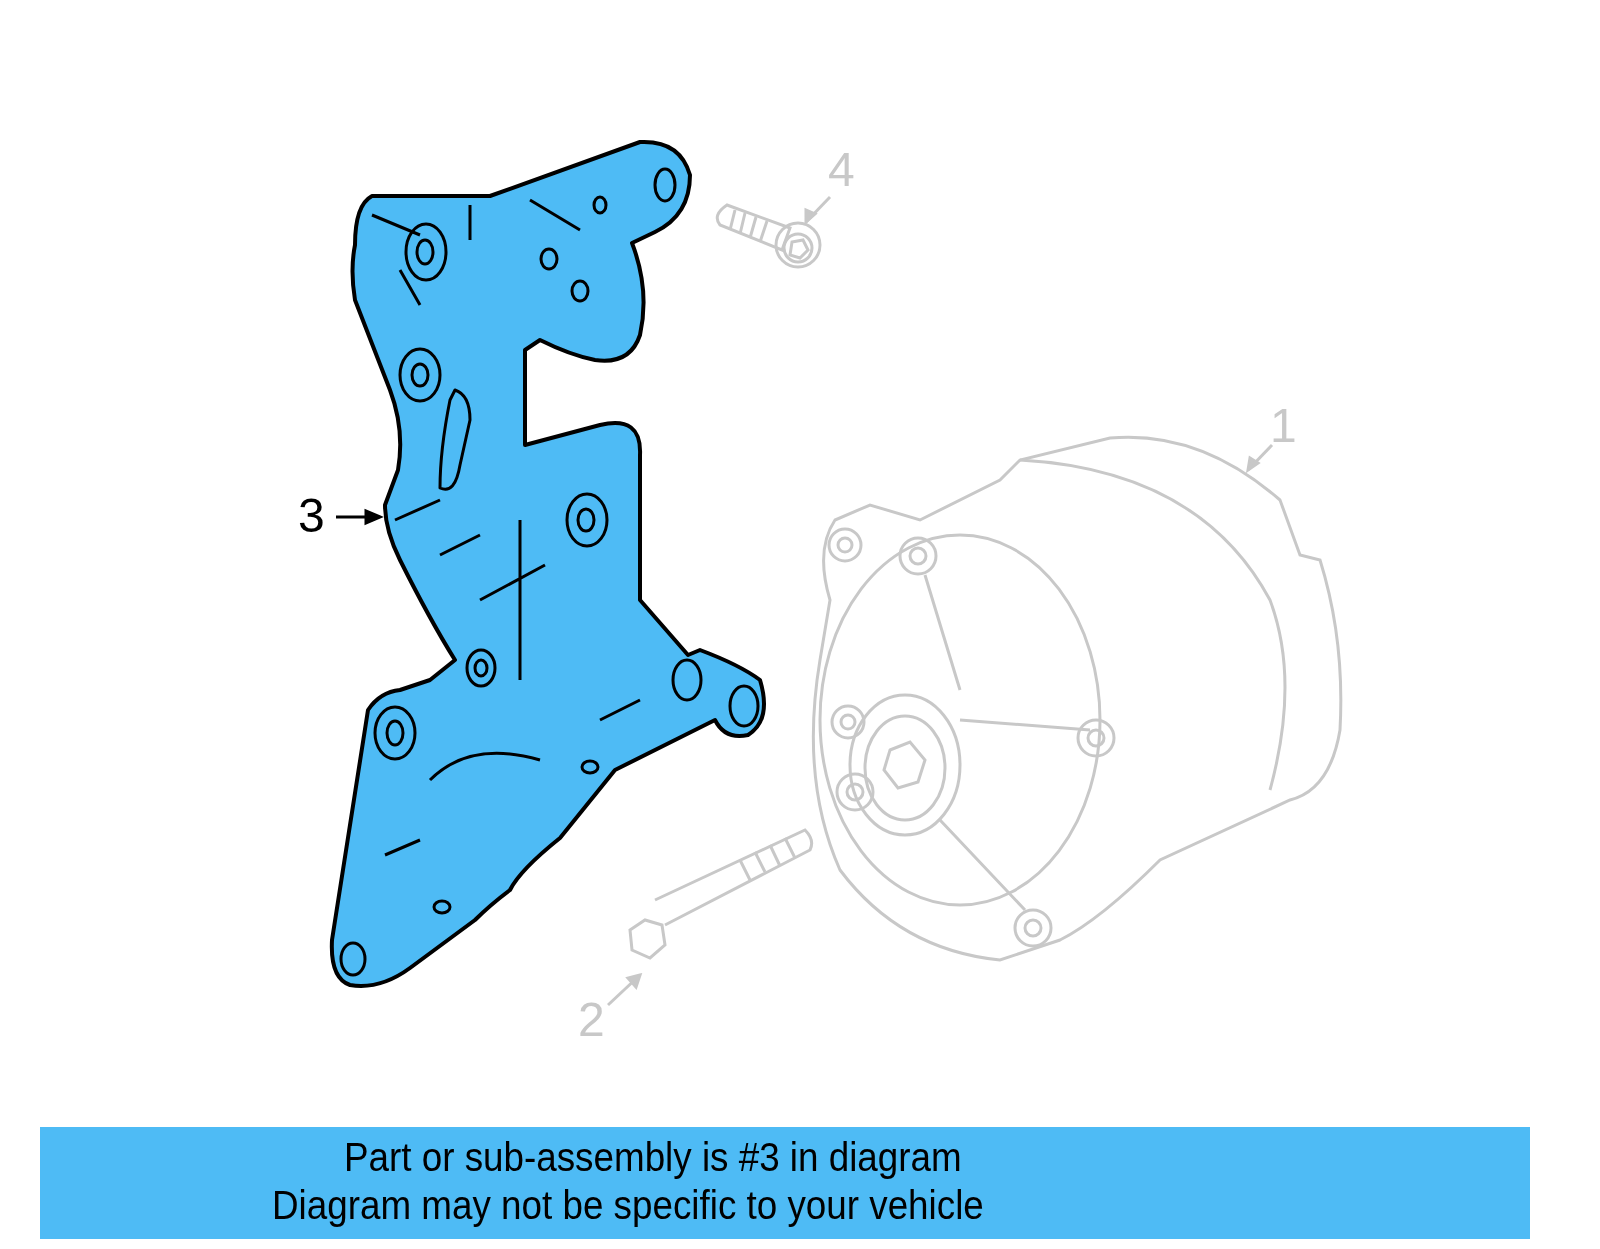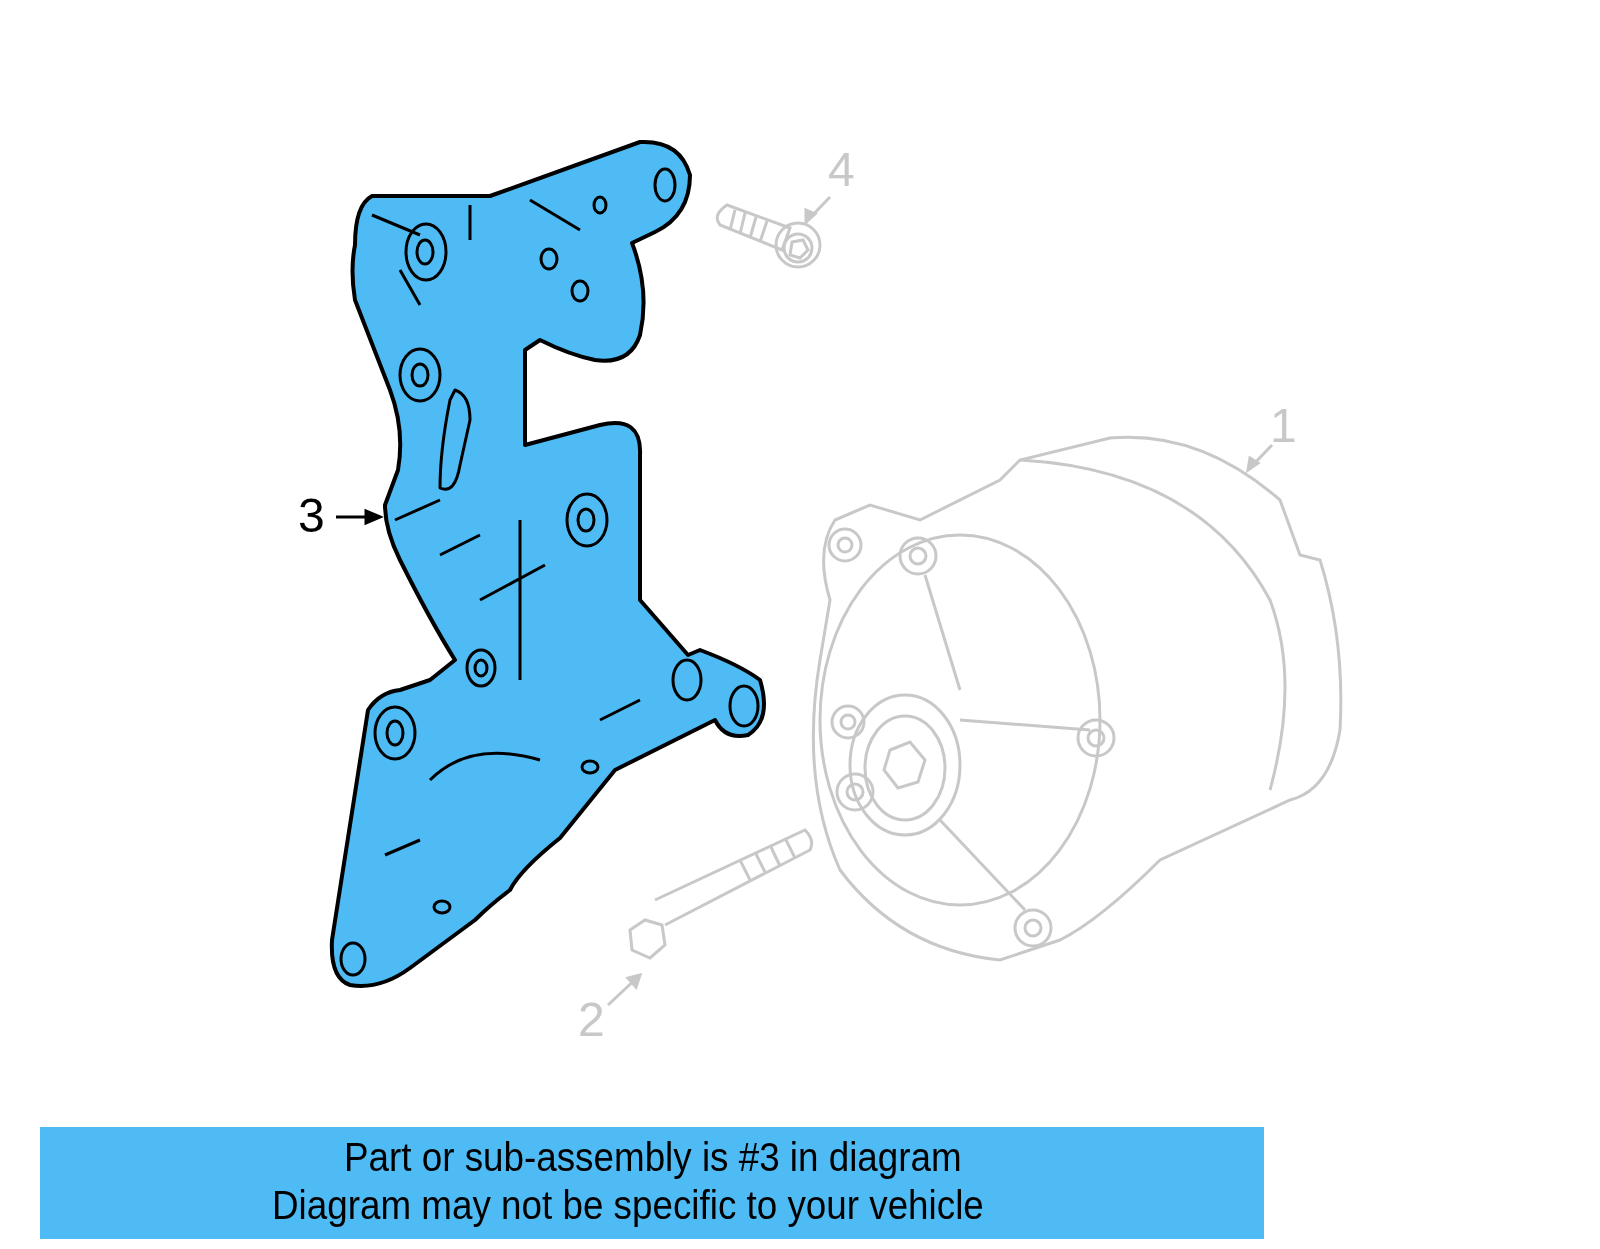--- a/index.html
+++ b/index.html
@@ -1,21 +1,21 @@
 <!DOCTYPE html>
 <html><head>
   <meta charset="utf-8">
   <style>
     html, body { margin: 0; padding: 0; background: #ffffff; }
     body { width: 1600px; height: 1249px; position: relative; overflow: hidden; font-family: "Liberation Sans", sans-serif; }
     #diagram { position: absolute; left: 0; top: 0; width: 1600px; height: 1100px; }
     .callout { position: absolute; font-family: "Liberation Sans", sans-serif; font-size: 48px; line-height: 1; }
     .callout.active { color: #000000; }
     .callout.ghost { color: #c8c8c8; }
-    #banner { position: absolute; left: 40px; top: 1127px; width: 1224px; height: 112px; background: #4ebbf5; }
+    #banner { position: absolute; left: 40px; top: 1127px; width: 1490px; height: 112px; background: #4ebbf5; }
     #banner .line { position: absolute; font-size: 40px; color: #000; white-space: nowrap; transform: scaleX(0.92); transform-origin: left top; }
     #banner .l1 { left: 304px; top: 8px; }
     #banner .l2 { left: 232px; top: 56px; }
   </style>
 </head>
 <body>
 
 <svg id="diagram" viewBox="0 0 1600 1100" xmlns="http://www.w3.org/2000/svg">
 
   <g stroke="#000" stroke-width="4" stroke-linejoin="round" fill="#4ebbf5">

